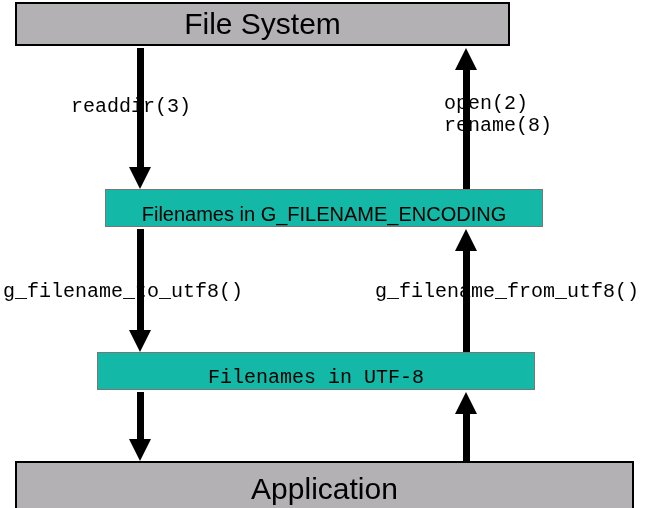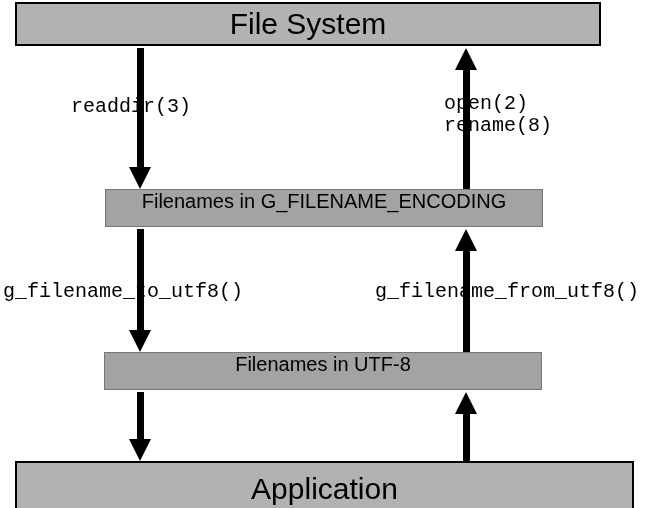--- a/index.html
+++ b/index.html
@@ -14,24 +14,24 @@
       position: absolute;
       background: #b3b1b3;
       border: 2px solid #000;
       display: flex;
       align-items: center;
       justify-content: center;
       font-size: 30px;
     }
     .mid-box {
       position: absolute;
-      background: #a3a3a3;
+      background: #14b8a6;
       border: 1px solid #777;
       display: flex;
-      align-items: flex-start;
+      align-items: flex-end;
       justify-content: center;
       font-size: 20px;
     }
     .label {
       position: absolute;
       font-family: "Courier New", monospace;
       font-size: 20px;
       white-space: nowrap;
     }
     .arrow-line {
@@ -49,33 +49,33 @@
       position: absolute;
       width: 0; height: 0;
       border-left: 11px solid transparent;
       border-right: 11px solid transparent;
       border-bottom: 22px solid #000;
     }
   </style>
 </head>
 <body>
 
-<div class="big-box" style="left:15px; top:2px; width:586px; height:44px;">
+<div class="big-box" style="left:15px; top:2px; width:495px; height:44px;">
   <span>File System</span>
 </div>
 
 <div class="big-box" style="left:15px; top:461px; width:619px; height:56px;">
   <span>Application</span>
 </div>
 
 <div class="mid-box" style="left:105px; top:189px; width:438px; height:38px;">
   <span>Filenames in G_FILENAME_ENCODING</span>
 </div>
 
-<div class="mid-box" style="left:104px; top:352px; width:438px; height:38px;">
+<div class="mid-box" style="left:97px; top:352px; width:438px; height:38px;font-family:Liberation Mono, monospace;">
   <span>Filenames in UTF-8</span>
 </div>
 
 <div class="label" style="left:71px; top:95px;">readdir(3)</div>
 <div class="label" style="left:444px; top:92px;">open(2)</div>
 <div class="label" style="left:444px; top:114px;">rename(8)</div>
 <div class="label" style="left:3px; top:280px;">g_filename_to_utf8()</div>
 <div class="label" style="left:375px; top:280px;">g_filename_from_utf8()</div>
 
 <div class="arrow-line" style="left:137px; top:48px; width:7px; height:119px;"></div>

